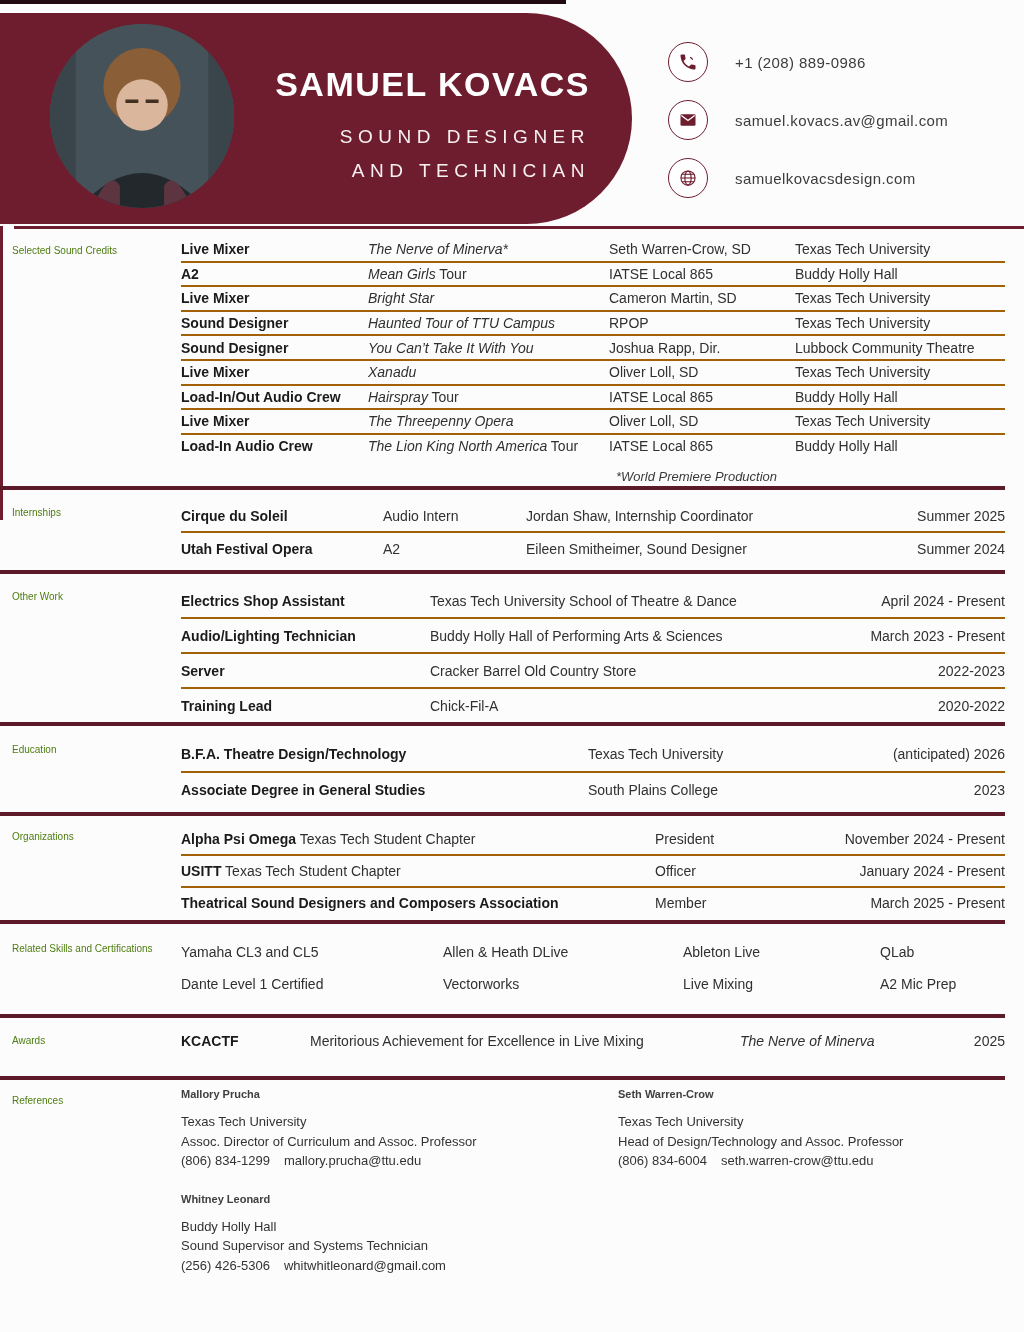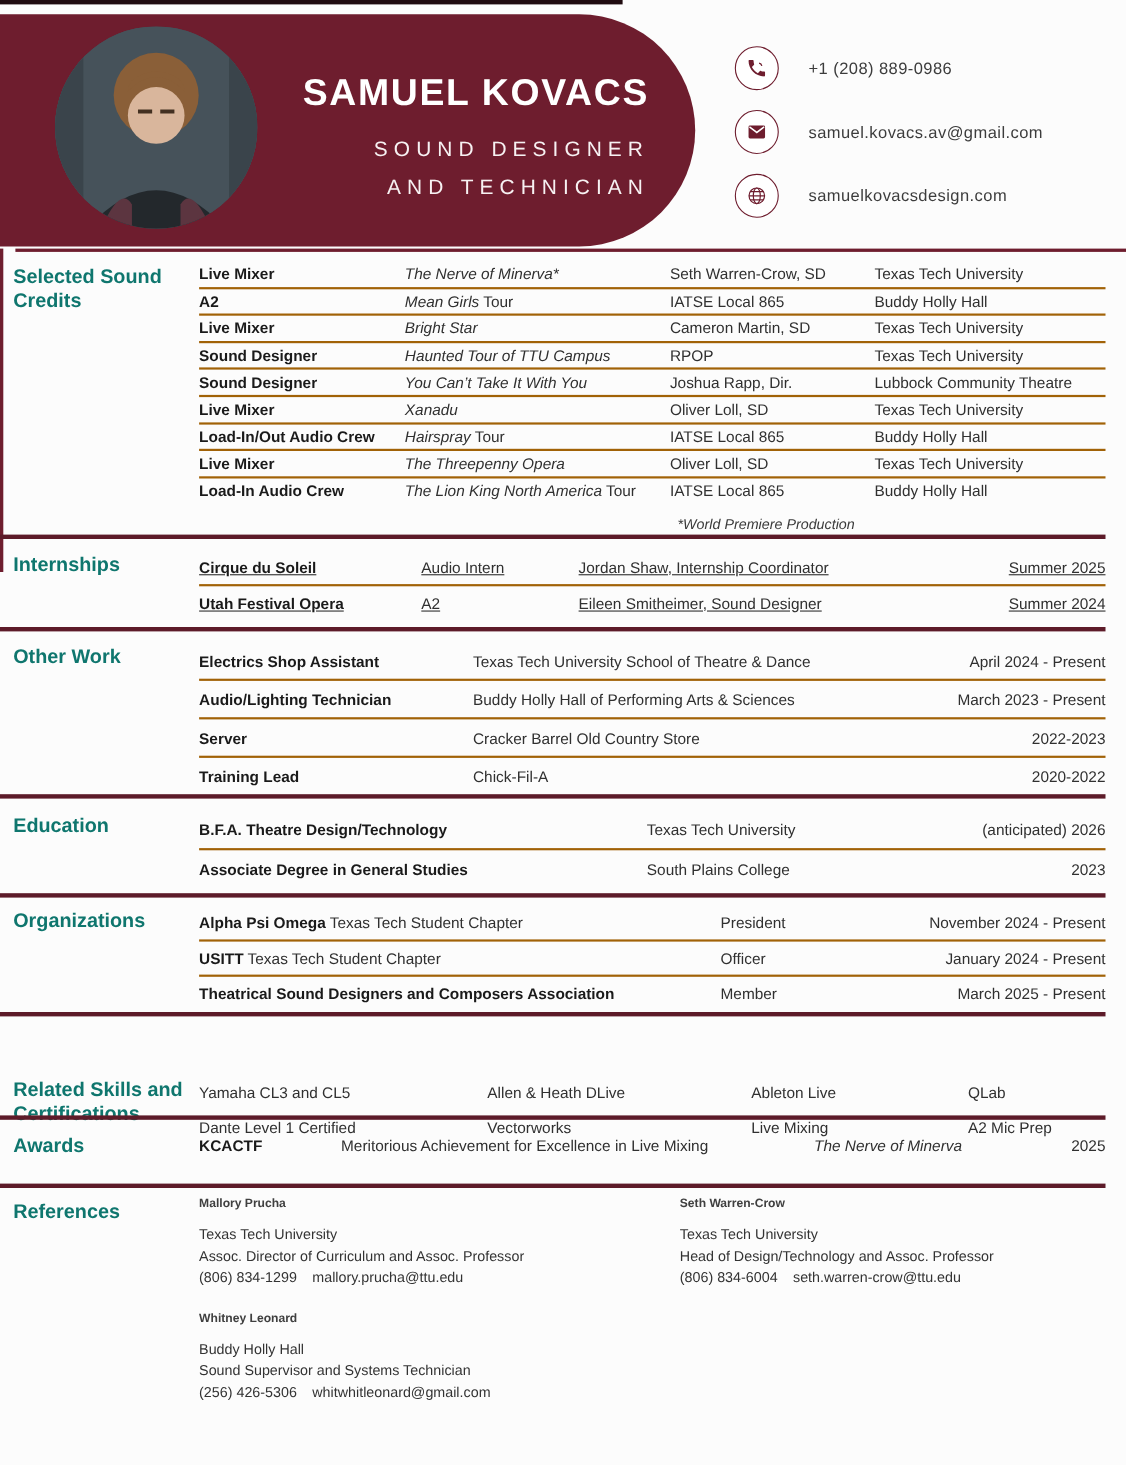--- a/index.html
+++ b/index.html
@@ -18,34 +18,34 @@
   .contact-row{position:absolute;left:668px;height:40px;display:flex;align-items:center;gap:27px;}
   .cicon{width:40px;height:40px;border:1.6px solid #6e1d2e;border-radius:50%;box-sizing:border-box;display:flex;align-items:center;justify-content:center;background:#fff;}
   .cicon svg{width:20px;height:20px;}
   .ctext{font-size:15px;color:#3c3c3c;letter-spacing:0.4px;}
 
   .header-rule{position:absolute;top:226px;left:14px;width:1010px;height:3px;background:#6e1d2e;}
   .left-strip{position:absolute;top:226px;left:0;width:3px;height:294px;background:#6e1d2e;}
 
   
   .section{position:absolute;left:0;width:1005px;}
-  .label{position:absolute;left:12px;top:2px;width:155px;margin:0;font-size:18px;font-weight:700;line-height:22px;color:#0f766e;}
+  .label{position:absolute;left:12px;top:2px;width:155px;margin:0;font-size:10px;font-weight:400;line-height:22px;color:#4d7c0f;}
   .content{margin-left:181px;}
   .divider{position:absolute;left:0;width:1005px;height:4px;background:#5d1b29;}
 
   .grid-row{display:grid;align-items:center;font-size:14px;color:#303030;}
   .sep{border-bottom:2px solid #a16207;}
   .b{font-weight:700;color:#1a1a1a;}
   .it{font-style:italic;}
   .right{text-align:right;}
 
   .crow{grid-template-columns:187px 241px 186px 1fr;height:22.6px;}
   .footnote{margin-left:207px;margin-top:12px;font-style:italic;font-size:13px;color:#3a3a3a;text-align:center;}
 
-  .irow{grid-template-columns:202px 143px 1fr auto;height:31px;text-decoration:underline;}
+  .irow{grid-template-columns:202px 143px 1fr auto;height:31px;}
   .wrow{grid-template-columns:249px 1fr auto;height:33px;}
   .erow{grid-template-columns:407px 1fr auto;height:34px;}
   .orow{grid-template-columns:474px 1fr auto;height:30px;}
   .srow{grid-template-columns:262px 240px 197px 1fr;height:32px;}
   .arow{grid-template-columns:129px 430px 1fr auto;height:26px;}
 
   
   .refs{position:relative;}
   .ref{width:420px;}
   .ref-right{position:absolute;left:437px;top:0;}
@@ -267,21 +267,21 @@
       <div class="grid-row orow">
         <span><span class="b">Theatrical Sound Designers and Composers Association</span><span></span></span>
         <span>Member</span>
         <span class="right">March 2025 - Present</span>
       </div>
     </div>
   </section>
 
   <div class="divider" style="top:920px"></div>
 
-  <section class="section" style="top:977px">
+  <section class="section" style="top:936px">
     <h2 class="label">Related Skills and Certifications</h2>
     <div class="content">
       <div class="grid-row srow">
         <span>Yamaha CL3 and CL5</span>
         <span>Allen &amp; Heath DLive</span>
         <span>Ableton Live</span>
         <span>QLab</span>
       </div>
       <div class="grid-row srow">
         <span>Dante Level 1 Certified</span>

